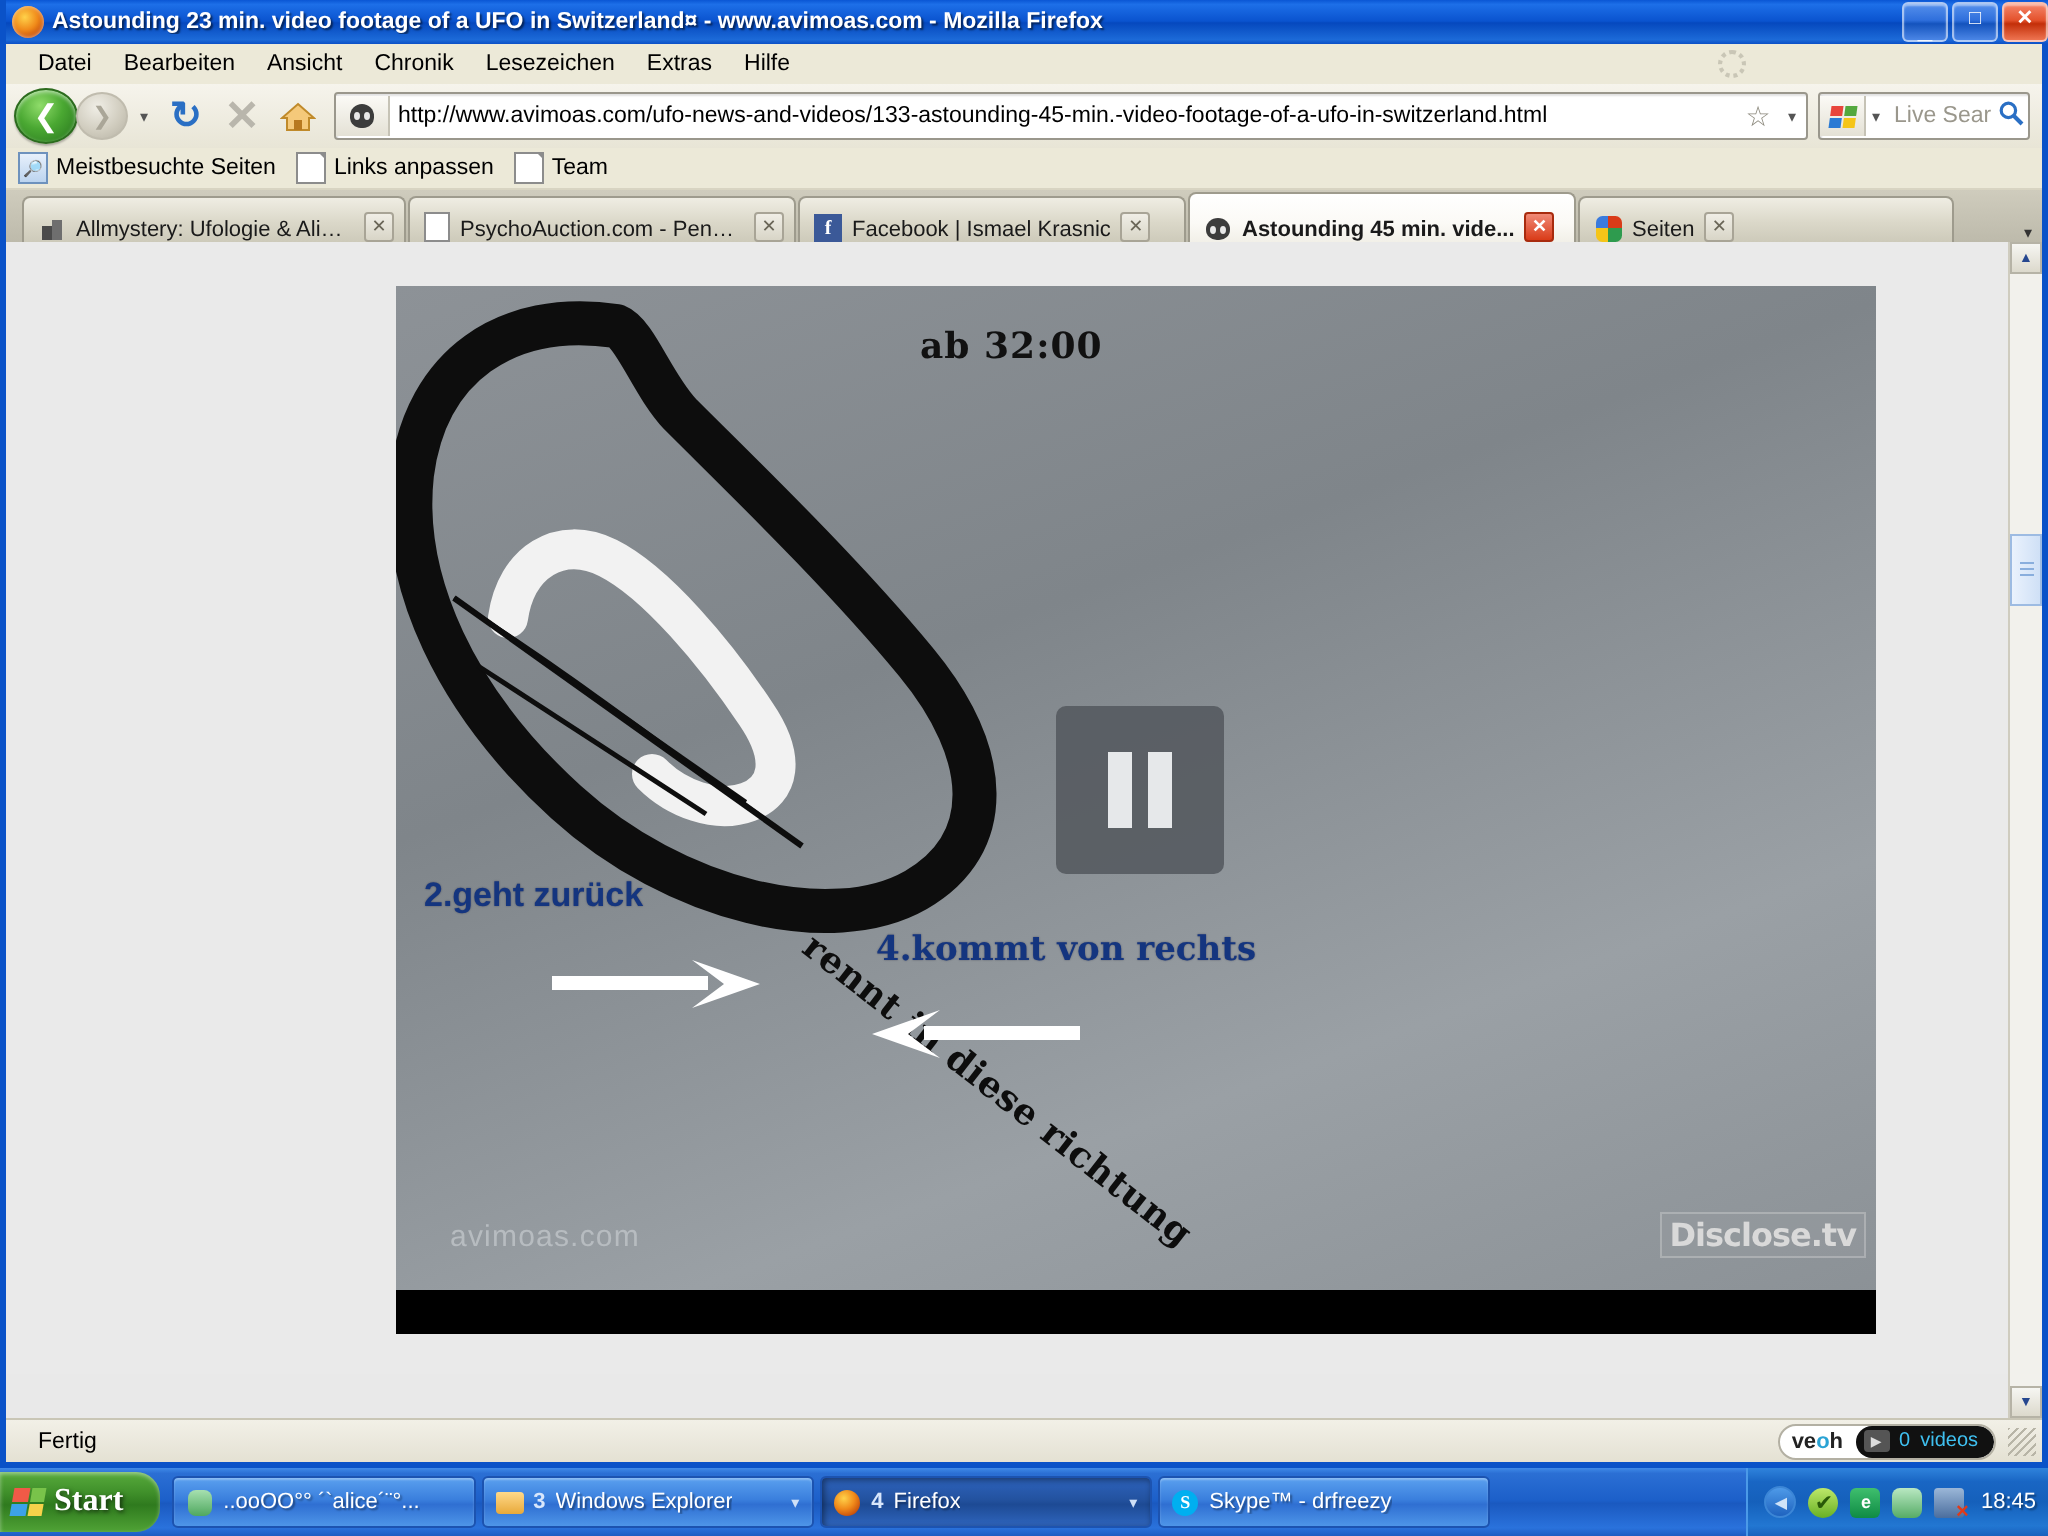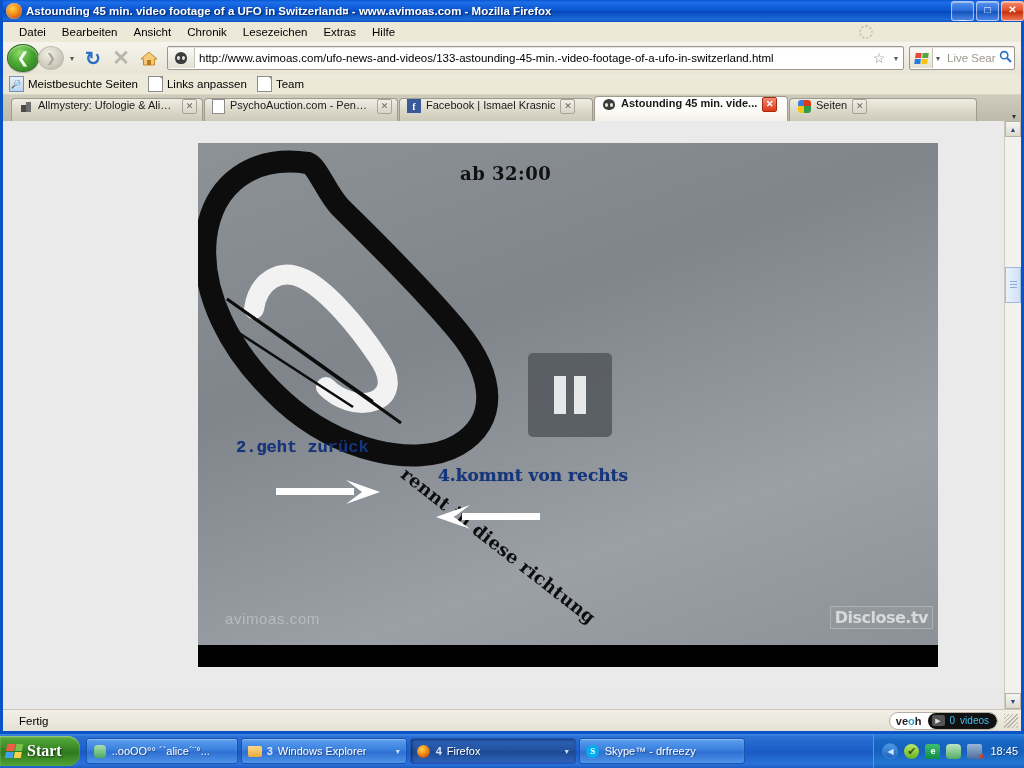--- a/index.html
+++ b/index.html
@@ -151,21 +151,21 @@
   .bm-ico.page::after { content:''; position:absolute; right:-1px; top:-1px; border-width:0 4px 4px 0; border-style:solid; border-color:transparent #8c8c8c transparent transparent; }
   .bm-ico.mv { background:linear-gradient(180deg,#e7f0fb,#bcd4ef); border:1px solid #6e92bd; display:flex; align-items:center; justify-content:center; font-size:8px; color:#2a5f9e; }
 
   
   .tabbar {
     position:absolute; left:0; top:95px; width:1018px; height:26px;
     background:linear-gradient(180deg,#cfccbd 0%,#bdbaab 100%);
     display:flex; align-items:flex-end; padding-left:8px; box-sizing:border-box;
   }
   .tab {
-    height:23px; min-width:0; display:flex; align-items:flex-start; gap:5px;
+    height:23px; min-width:0; display:flex; align-items:flex-end; gap:5px;
     padding:0 5px 0 7px; margin-right:1px;
     background:linear-gradient(180deg,#efede3 0%,#dbd8c9 55%,#cdcaba 100%);
     border:1px solid #9e9b8d; border-bottom:none;
     border-radius:4px 4px 0 0; font-size:11px; color:#1a1a1a; white-space:nowrap;
     box-sizing:border-box;
   }
   .tab.active {
     background:linear-gradient(180deg,#ffffff 0%,#fbfaf6 60%,#f2f0e8 100%);
     font-weight:bold; height:25px;
   }
@@ -221,22 +221,22 @@
   .arrow-lines { position:absolute; left:5px; top:130px; width:220px; height:160px; }
 
   .lbl-rennt {
     position:absolute; left:212px; top:320px;
     font-family:"DejaVu Serif", serif; font-weight:bold; font-size:18px; color:#0d0d0d;
     transform:rotate(38deg); transform-origin:0 0; white-space:nowrap;
     letter-spacing:.3px;
   }
   .lbl-geht {
     position:absolute; left:14px; top:295px;
-    font-family:Liberation Mono, monospace; font-weight:bold; font-size:17px; color:#14357f;
-    white-space:nowrap; text-shadow:0 0 1px rgba(0,0,40,.4);margin-left:24px;
+    font-family:Liberation Sans, sans-serif; font-weight:bold; font-size:17px; color:#14357f;
+    white-space:nowrap; text-shadow:0 0 1px rgba(0,0,40,.4);
   }
   .lbl-kommt {
     position:absolute; left:240px; top:322px;
     font-family:"DejaVu Serif", serif; font-weight:bold; font-size:17px; color:#14357f;
     white-space:nowrap; text-shadow:0 0 1px rgba(0,0,40,.4);
   }
   .wm-avimoas {
     position:absolute; left:27px; bottom:40px;
     font-size:15px; color:#b7bcc0; font-family:"Liberation Sans",sans-serif; letter-spacing:.6px;
   }
@@ -352,21 +352,21 @@
 </head>
 <body>
 
 <div id="root">
   <div class="desktop"></div>
 
   <div class="ffwin">
 
     <div class="titlebar">
       <div class="tb-icon"></div>
-      <div class="tb-title">Astounding 45 min. video footage of a UFO in Switzerland¤ - www.avimoas.com - Mozilla Firefox</div>
+      <div class="tb-title">Astounding 23 min. video footage of a UFO in Switzerland¤ - www.avimoas.com - Mozilla Firefox</div>
       <div class="tb-btns">
         <div class="tb-btn min">
             <span class="glyph">_</span>
           </div>
         <div class="tb-btn">
             <span class="glyph">□</span>
           </div>
         <div class="tb-btn close">
             <span class="glyph">✕</span>
           </div>

